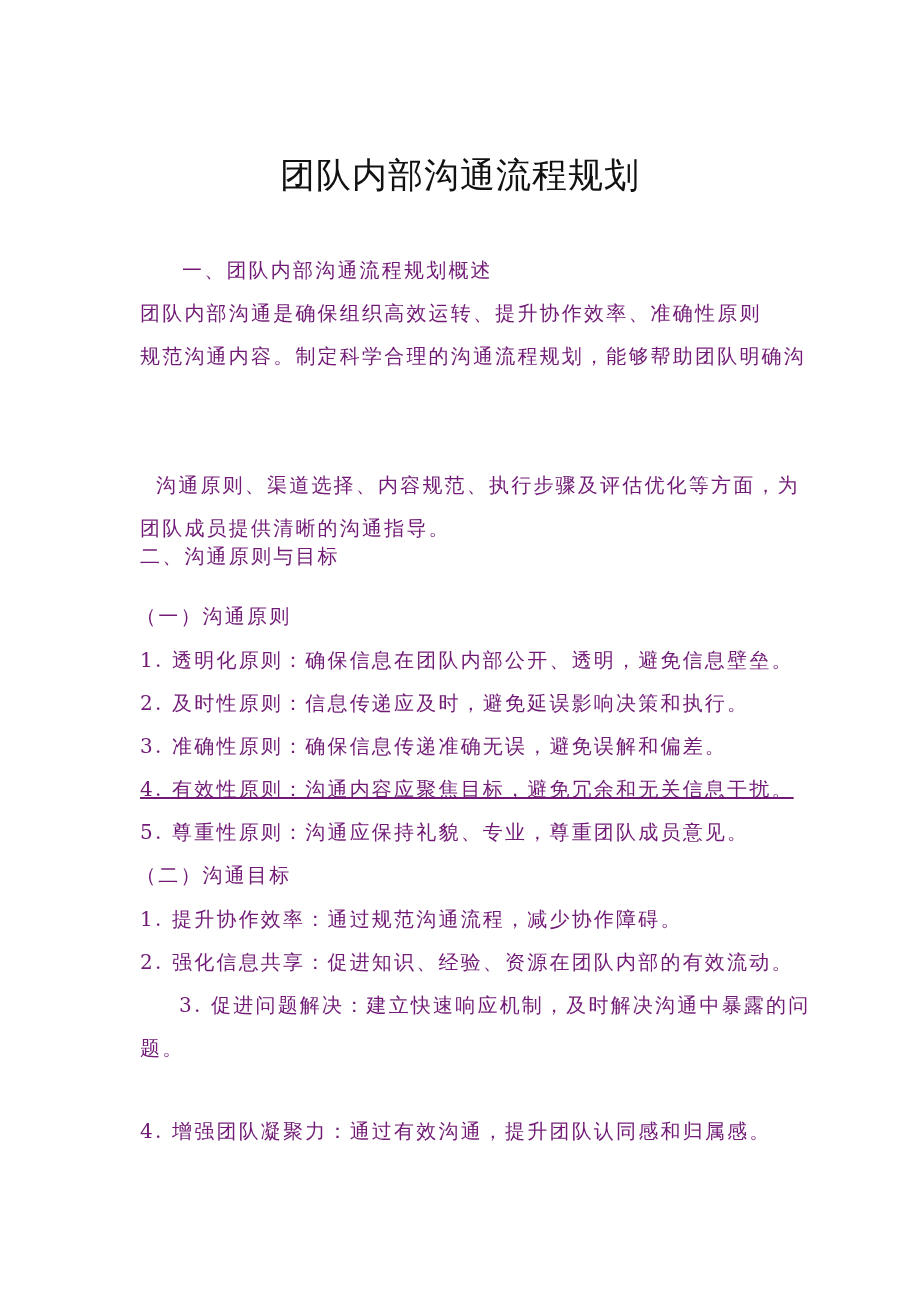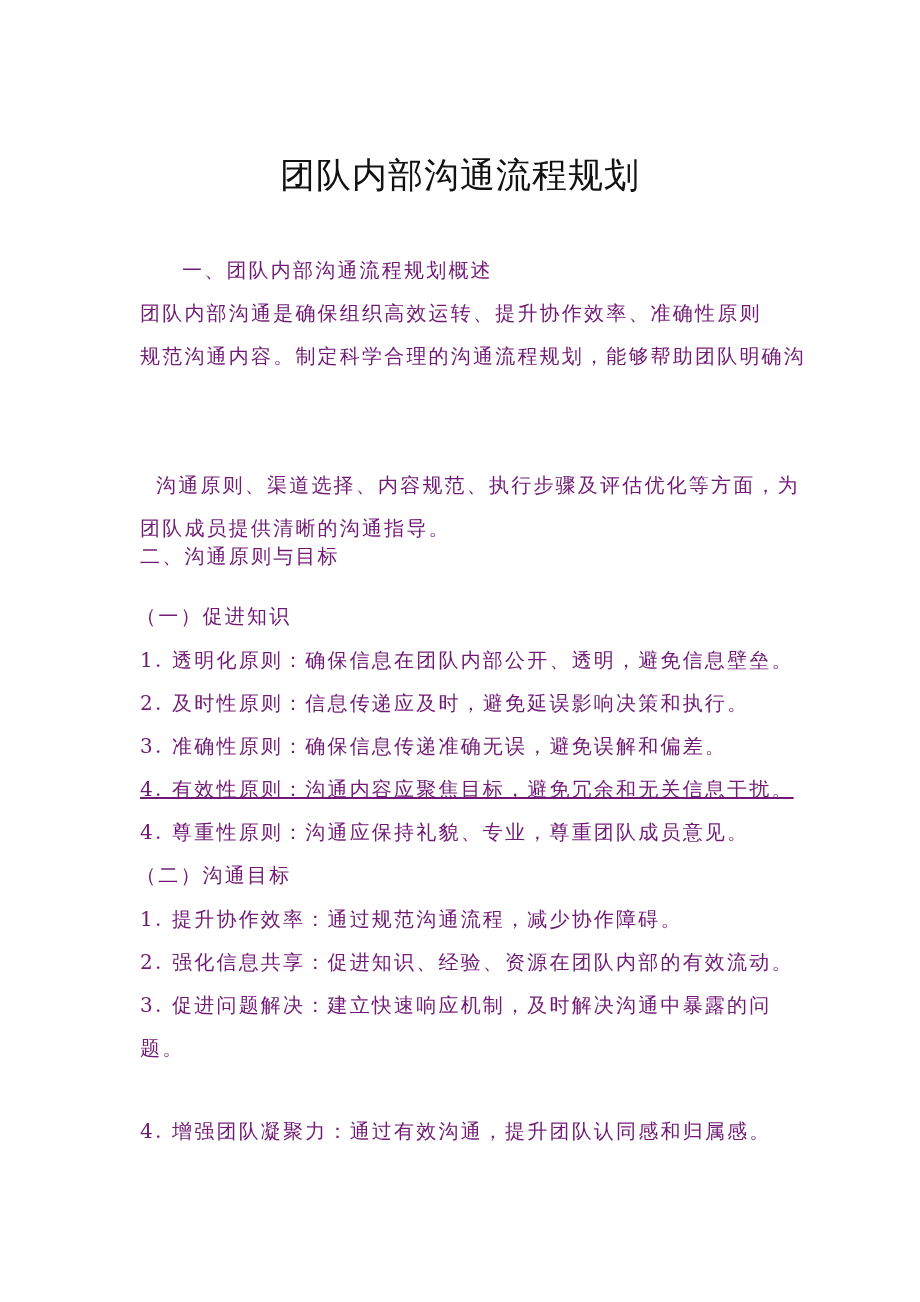--- a/index.html
+++ b/index.html
@@ -51,29 +51,29 @@
   <div class="title">团队内部沟通流程规划</div>
 
   <div class="line indent" style="top:256px;">一、团队内部沟通流程规划概述</div>
 
   <div class="line" style="top:299px;">团队内部沟通是确保组织高效运转、提升协作效率、准确性原则</div>
   <div class="line" style="top:342px;">规范沟通内容。制定科学合理的沟通流程规划，能够帮助团队明确沟</div>
   <div class="line" style="top:471px;margin-left:16px;">沟通原则、渠道选择、内容规范、执行步骤及评估优化等方面，为</div>
   <div class="line" style="top:514px;">团队成员提供清晰的沟通指导。</div>
 
   <div class="line" style="top:534px;margin-top:8px;">二、沟通原则与目标</div>
-  <div class="line sub" style="top:602px;">（一）促进知识</div>
+  <div class="line sub" style="top:602px;">（一）沟通原则</div>
 
   <div class="line" style="top:646px;">1. 透明化原则：确保信息在团队内部公开、透明，避免信息壁垒。</div>
   <div class="line" style="top:689px;">2. 及时性原则：信息传递应及时，避免延误影响决策和执行。</div>
   <div class="line" style="top:732px;">3. 准确性原则：确保信息传递准确无误，避免误解和偏差。</div>
   <div class="line" style="top:775px;text-decoration:underline;">4. 有效性原则：沟通内容应聚焦目标，避免冗余和无关信息干扰。</div>
-  <div class="line" style="top:818px;">4. 尊重性原则：沟通应保持礼貌、专业，尊重团队成员意见。</div>
+  <div class="line" style="top:818px;">5. 尊重性原则：沟通应保持礼貌、专业，尊重团队成员意见。</div>
 
   <div class="line sub" style="top:861px;">（二）沟通目标</div>
 
   <div class="line" style="top:905px;">1. 提升协作效率：通过规范沟通流程，减少协作障碍。</div>
   <div class="line" style="top:948px;">2. 强化信息共享：促进知识、经验、资源在团队内部的有效流动。</div>
-  <div class="line" style="top:991px;">3. 促进问题解决：建立快速响应机制，及时解决沟通中暴露的问</div>
+  <div class="line" style="top:991px;margin-left:39px;">3. 促进问题解决：建立快速响应机制，及时解决沟通中暴露的问</div>
   <div class="line" style="top:1034px;">题。</div>
   <div class="line" style="top:1077px;margin-top:40px;">4. 增强团队凝聚力：通过有效沟通，提升团队认同感和归属感。</div>
 
 </div>
 
 </body></html>

